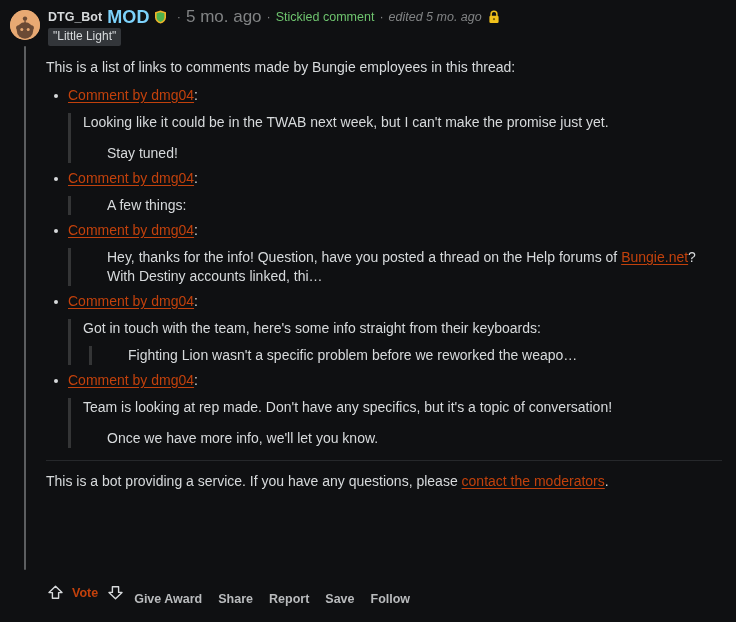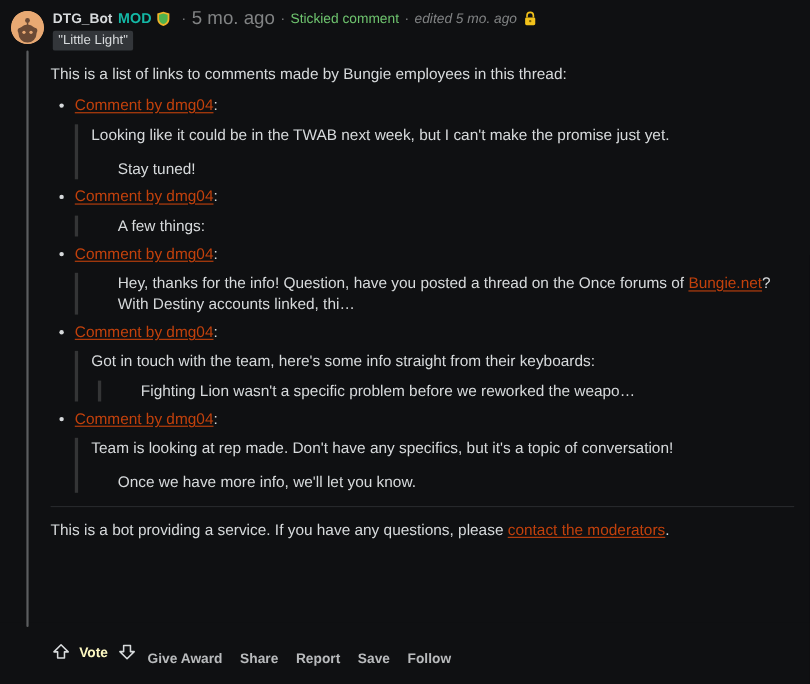--- a/index.html
+++ b/index.html
@@ -55,23 +55,23 @@
     color: #818384;
     white-space: nowrap;
   }
   .author-name {
     color: #d7dadc;
     font-weight: bold;
     font-size: 12.5px;
     margin-right: 5px;
   }
   .mod-tag {
-    color: #14b8a6;
+    color: #7dd3fc;
     font-weight: bold;
-    font-size: 13px;
+    font-size: 18px;
     letter-spacing: .2px;
     margin-right: 4px;
   }
   .shield-ico { display: inline-flex; margin-right: 5px; }
   .dot-sep { margin: 0 5px; color: #818384; font-size: 12.5px; }
   .time-ago { color: #818384; font-size: 17px; }
   .stickied { color: #6ec36e; font-size: 12.5px; }
   .edited { color: #818384; font-size: 12.5px; font-style: italic; }
   .lock-ico { display: inline-flex; margin-left: 6px; }
 
@@ -191,21 +191,21 @@
   }
   .vote-group { display: inline-flex; align-items: center; gap: 2px; }
   .arrow-btn {
     display: inline-flex;
     align-items: center;
     justify-content: center;
     width: 22px;
     height: 22px;
     cursor: pointer;
   }
-  .vote-label { font-weight: bold; color: #fef9c3; padding: 0 4px; }
+  .vote-label { font-weight: bold; color: #c2410c; padding: 0 4px; }
 </style>
 </head>
 <body>
 
 <div id="comment-root">
 
   <div class="cmt-header">
 
     <div class="avatar">
       <svg width="30" height="30" viewBox="0 0 30 30" aria-hidden="true">
@@ -272,21 +272,21 @@
       <li>
         <p class="link-head"><a class="rlink">Comment by dmg04</a><span>:</span></p>
         <blockquote class="bq tight">
           <p>A few things:</p>
         </blockquote>
       </li>
 
       <li>
         <p class="link-head"><a class="rlink">Comment by dmg04</a><span>:</span></p>
         <blockquote class="bq tight">
-          <p><span>Hey, thanks for the info! Question, have you posted a thread on the Once forums of </span><a class="rlink">Bungie.net</a><span>? With Destiny accounts linked, thi…</span></p>
+          <p><span>Hey, thanks for the info! Question, have you posted a thread on the Help forums of </span><a class="rlink">Bungie.net</a><span>? With Destiny accounts linked, thi…</span></p>
         </blockquote>
       </li>
 
       <li>
         <p class="link-head"><a class="rlink">Comment by dmg04</a><span>:</span></p>
         <blockquote class="bq tight">
           <p>Got in touch with the team, here's some info straight from their keyboards:</p>
           <blockquote class="bq tight">
             <p>Fighting Lion wasn't a specific problem before we reworked the weapo…</p>
           </blockquote>

